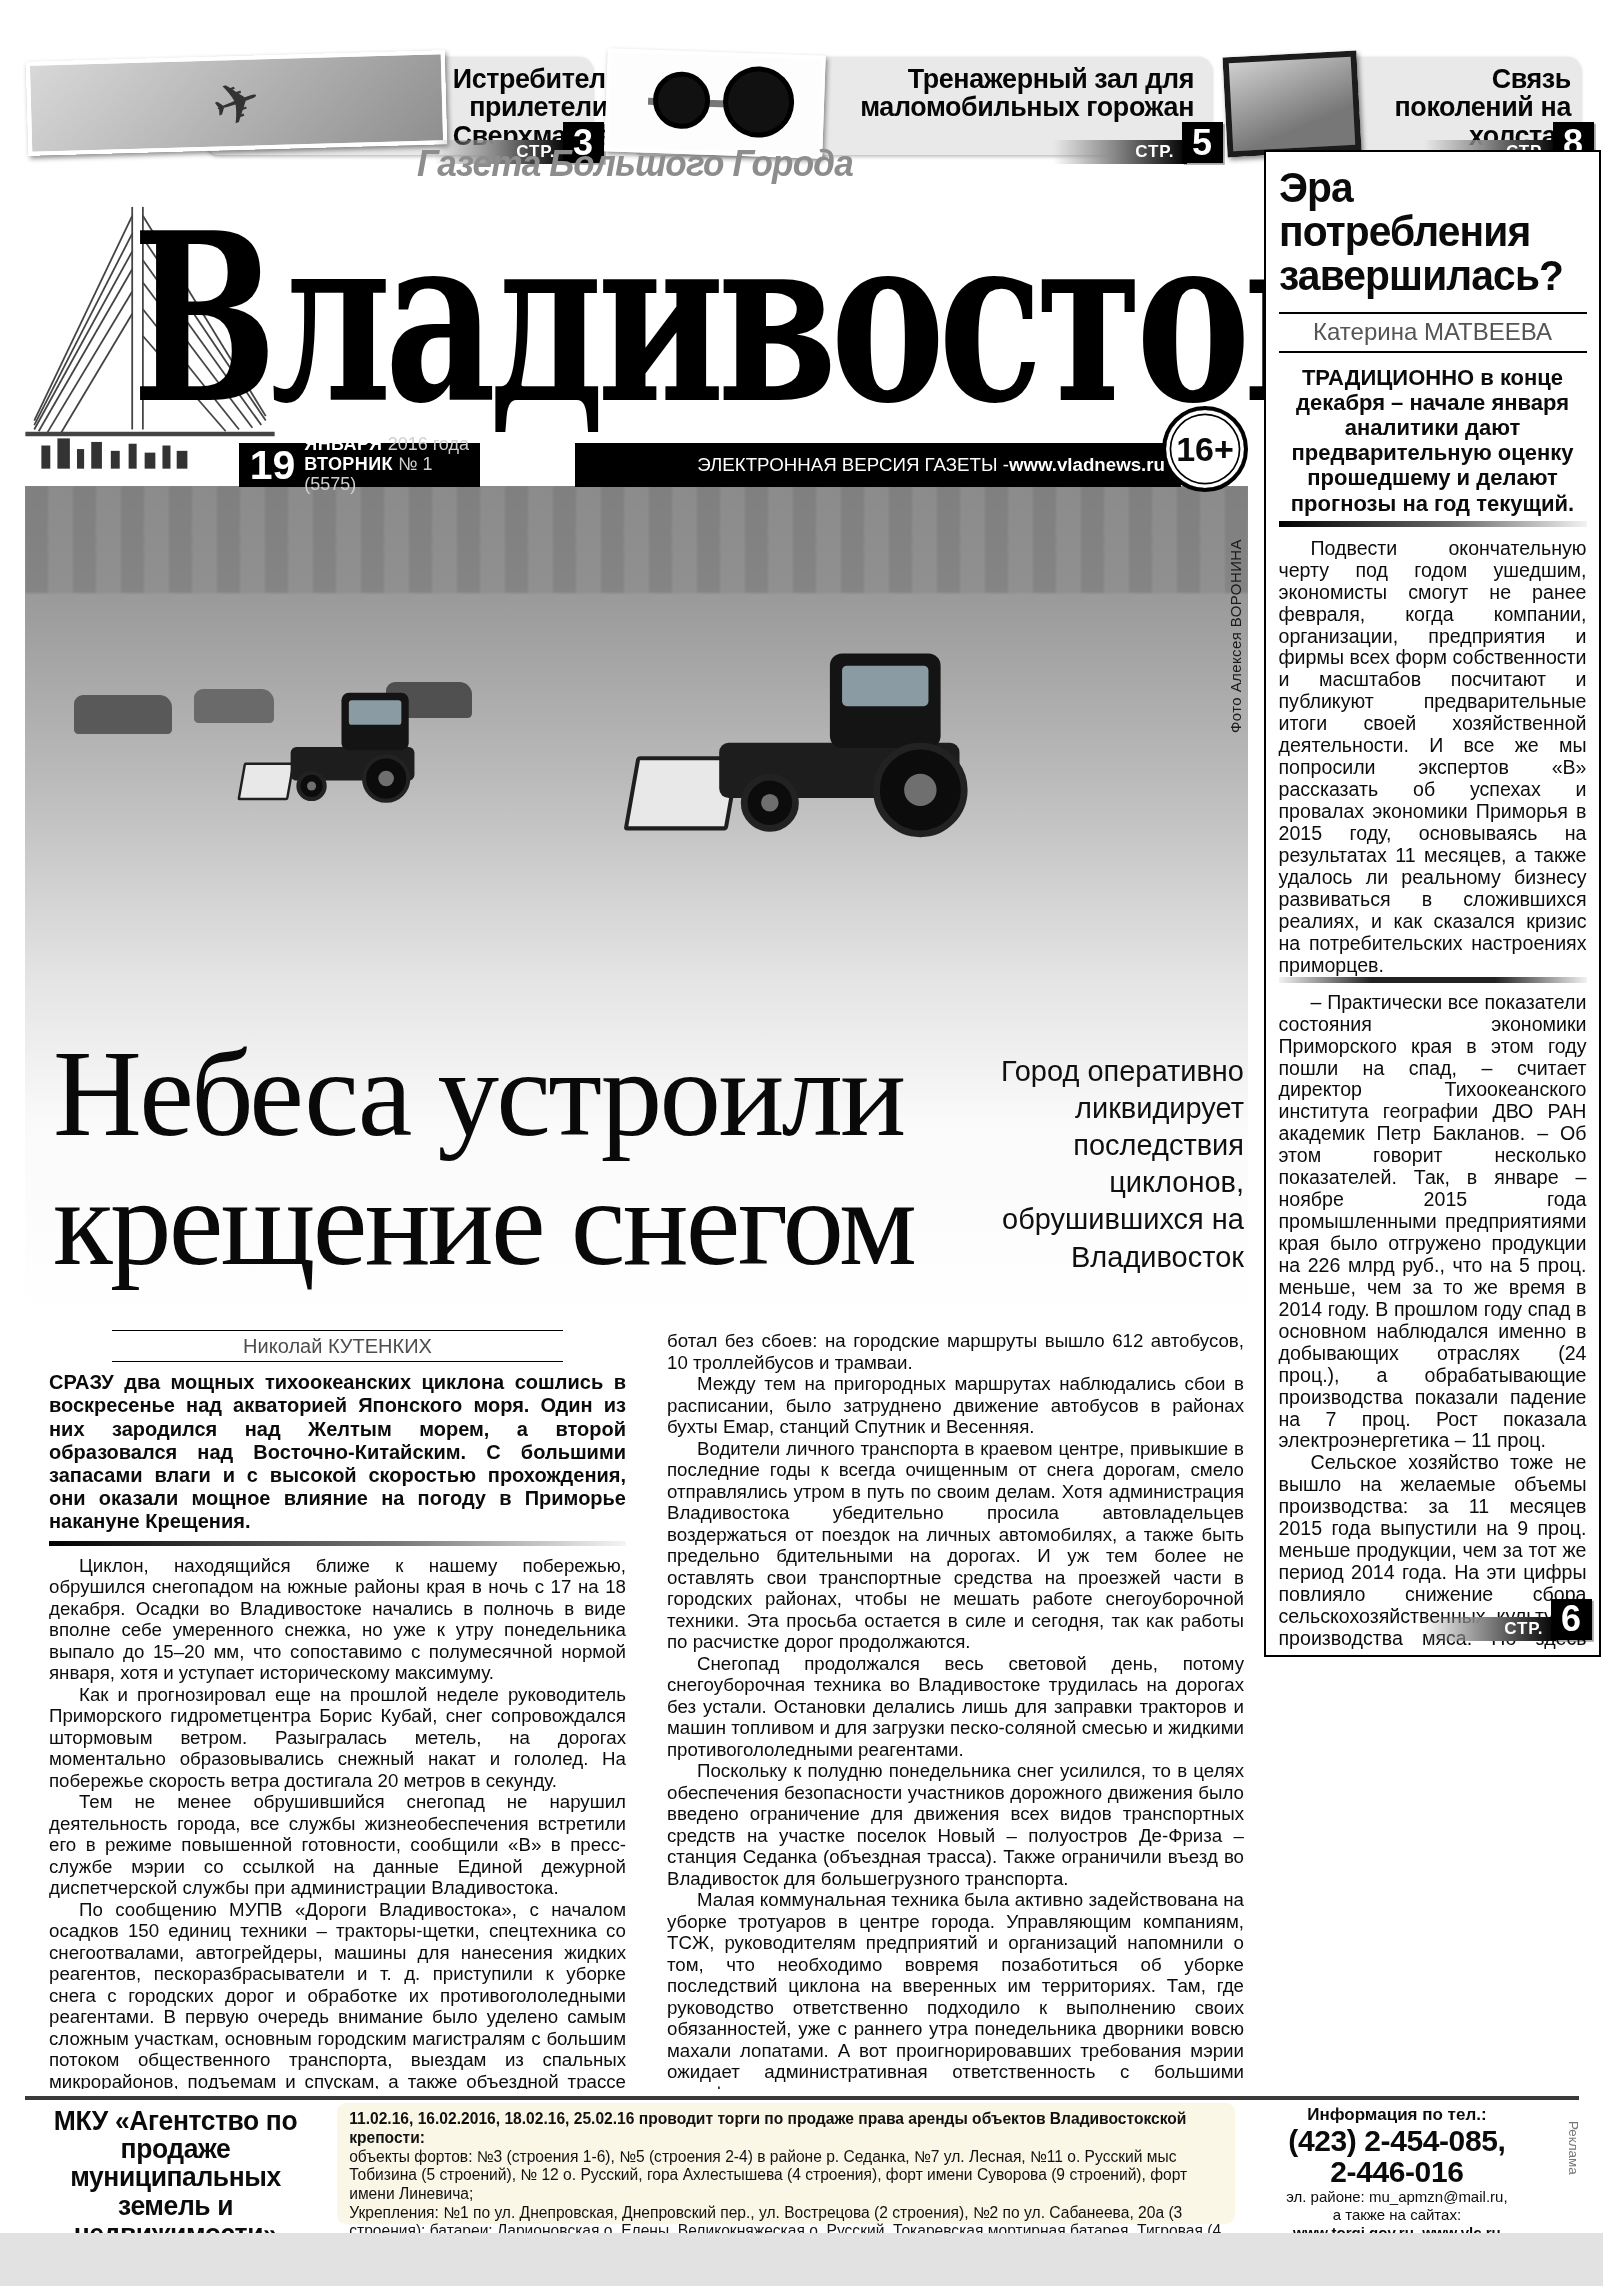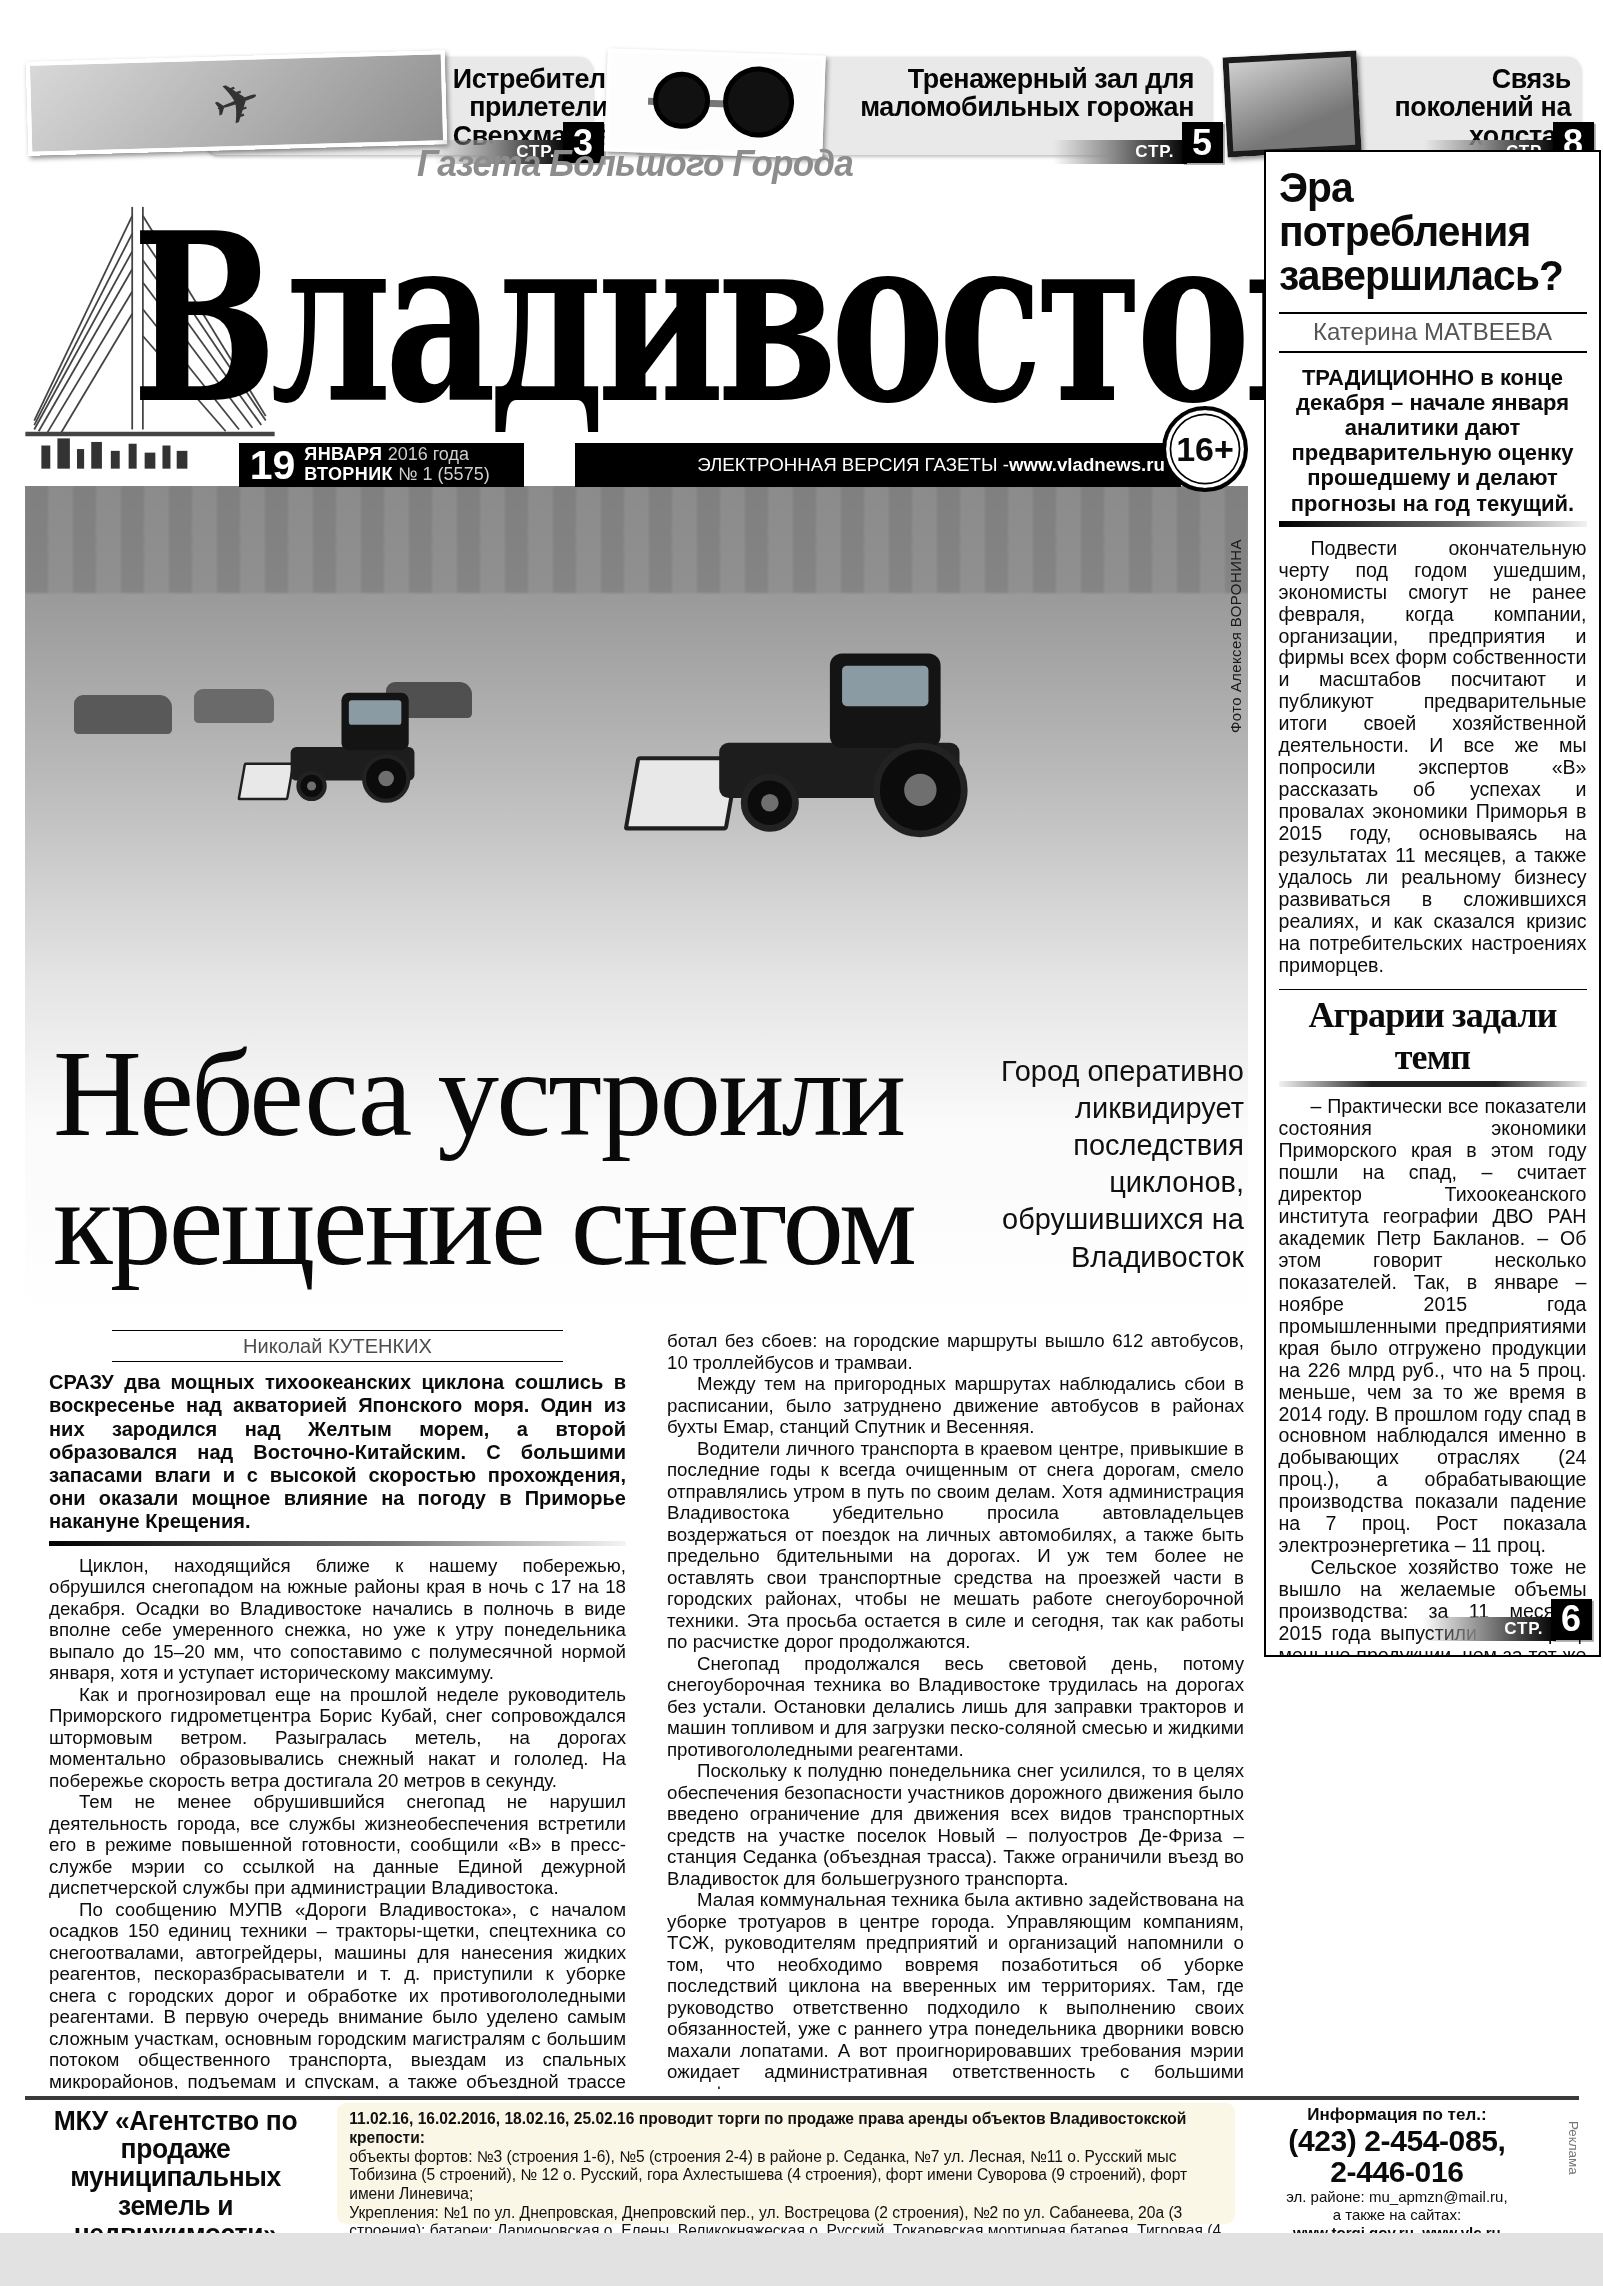--- a/index.html
+++ b/index.html
@@ -21,21 +21,21 @@
   .barbell .bar { position:absolute; left:0; right:0; top:36px; height:7.1px; background:#777; }
   .barbell .plate { position:absolute; border-radius:50%; background:#111; border:5.3px solid #000; }
   .p1{ left:5.3px; top:9px; width:57px; height:57px;}
   .p2{ left:75px; top:1.8px; width:71px; height:71px;}
   .painting { width:100%; height:100%; background:linear-gradient(160deg,#cfcfcf,#777 70%); border:6.2px solid #1c1c1c; }
 
   
   .overline { position:absolute; left:417px; top:143px; width:356px; font-size:37px; font-weight:bold; font-style:italic; color:#8d8d8d; letter-spacing:-0.9px; transform:scaleX(.95); transform-origin:left; white-space:nowrap; }
   .masthead-title { position:absolute; left:132px; top:203px; font-family:"DejaVu Serif", serif; font-weight:bold; font-size:232px; line-height:1; letter-spacing:-9px; color:#000; transform:scaleX(.74); transform-origin:left top; white-space:nowrap; }
   .bridge { position:absolute; left:25px; top:198px; }
-  .date-bar { position:absolute; left:239px; top:443px; width:285px; height:44px; background:#000; color:#fff; display:flex; align-items:center; gap:9px; padding:0 10.7px; z-index:5; }
+  .date-bar { position:absolute; left:239px; top:443px; width:241px; height:44px; background:#000; color:#fff; display:flex; align-items:center; gap:9px; padding:0 10.7px; z-index:5; }
   .date-day { font-size:41px; font-weight:bold; line-height:1; }
   .date-lines { font-size:18px; line-height:1.1; }
   .date-lines b { letter-spacing:0.4px; }
   .ever-bar { position:absolute; left:575px; top:443px; width:606px; height:44px; background:#000; color:#fff; display:flex; align-items:center; justify-content:flex-end; padding-right:16px; font-size:18.7px; z-index:5; }
   .age-badge { position:absolute; left:1162px; top:406px; width:86px; height:86px; border-radius:50%; background:#fff; border:4.5px solid #000; box-shadow:inset 0 0 0 3.6px #fff, inset 0 0 0 5.3px #000; display:flex; align-items:center; justify-content:center; font-size:34px; font-weight:bold; z-index:6; }
 
   
   .sidebar { position:absolute; left:1264px; top:150px; width:337px; height:1507px; border:2.7px solid #000; background:#fff; padding:14.3px 12.5px 12.5px; overflow:hidden; }
   .sb-headline { font-size:42px; font-weight:bold; line-height:1.04; letter-spacing:-0.9px; margin-bottom:14.3px; transform:scaleX(.97); transform-origin:left; }
   .sb-byline { border-top:2.7px solid #000; border-bottom:2.7px solid #000; text-align:center; color:#555; font-size:24px; padding:4.5px 0; margin-bottom:12.5px; }
@@ -230,21 +230,20 @@
     <p class="p">Малая коммунальная техника была активно задействована на уборке тротуаров в центре города. Управляющим компаниям, ТСЖ, руководителям предприятий и организаций напомнили о том, что необходимо вовремя позаботиться об уборке последствий циклона на вверенных им территориях. Там, где руководство ответственно подходило к выполнению своих обязанностей, уже с раннего утра понедельника дворники вовсю махали лопатами. А вот проигнорировавших требования мэрии ожидает административная ответственность с большими штрафами.</p>
 
   </div>
 
   <div class="sidebar">
     <div class="sb-headline">Эра потребления завершилась?</div>
     <div class="sb-byline">Катерина МАТВЕЕВА</div>
     <p class="sb-lead">ТРАДИЦИОННО в конце декабря – начале января аналитики дают предварительную оценку прошедшему и делают прогнозы на год текущий.</p>
     <div class="sb-rule"></div>
     <p class="sb-p">Подвести окончательную черту под годом ушедшим, экономисты смогут не ранее февраля, когда компании, организации, предприятия и фирмы всех форм собственности и масштабов посчитают и публикуют предварительные итоги своей хозяйственной деятельности. И все же мы попросили экспертов «В» рассказать об успехах и провалах экономики Приморья в 2015 году, основываясь на результатах 11 месяцев, а также удалось ли реальному бизнесу развиваться в сложившихся реалиях, и как сказался кризис на потребительских настроениях приморцев.</p>
-    <div class="sb-section">Аграрии задали темп</div>
     <div class="sb-section-rule"></div>
     <p class="sb-p">– Практически все показатели состояния экономики Приморского края в этом году пошли на спад, – считает директор Тихоокеанского института географии ДВО РАН академик Петр Бакланов. – Об этом говорит несколько показателей. Так, в январе – ноябре 2015 года промышленными предприятиями края было отгружено продукции на 226 млрд руб., что на 5 проц. меньше, чем за то же время в 2014 году. В прошлом году спад в основном наблюдался именно в добывающих отраслях (24 проц.), а обрабатывающие производства показали падение на 7 проц. Рост показала электроэнергетика – 11 проц.</p>
     <p class="sb-p">Сельское хозяйство тоже не вышло на желаемые объемы производства: за 11 месяцев 2015 года выпустили на 9 проц. меньше продукции, чем за тот же период 2014 года. На эти цифры повлияло снижение сбора сельскохозяйственных культур и производства мяса. Но здесь картина немного оптимистичнее – курс аграриев края на импортозамещение сделал свое дело, и уже есть хорошие результаты. Так, увеличилось производство яиц на 13 проц., молока – на 4 проц. Поголовье свиней возросло на 40 проц., овец и коз – на 8 проц., крупного рогатого скота – на 2 проц. Однако нужно дождаться сведений за декабрь, так как именно в конце года становятся известны показатели по растениеводству. Судя по заверениям руководителей краевого сельскохозяйственного блока, год закончился неплохо.</p>
     <div class="page-badge" style="position:absolute; width:178px;">
       <div class="strip">
           <span class="lbl">СТР.</span>
         </div>
       <div class="num">6</div>
     </div>
   </div>

